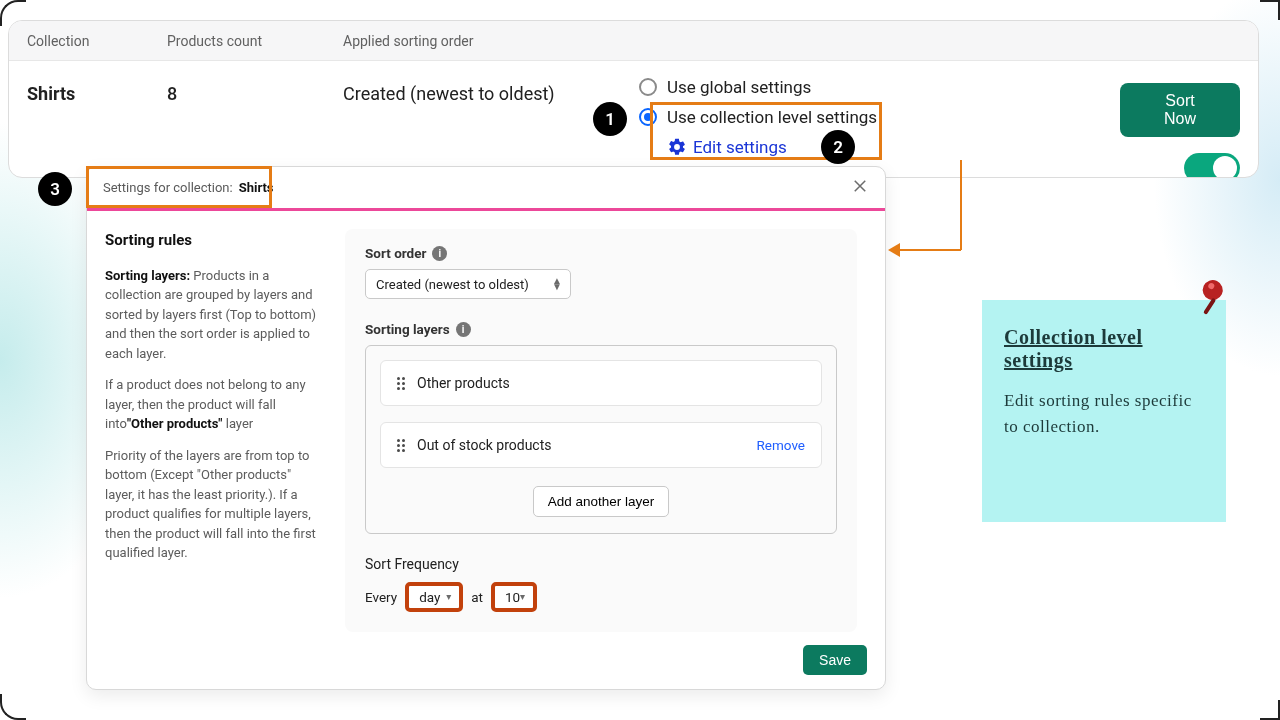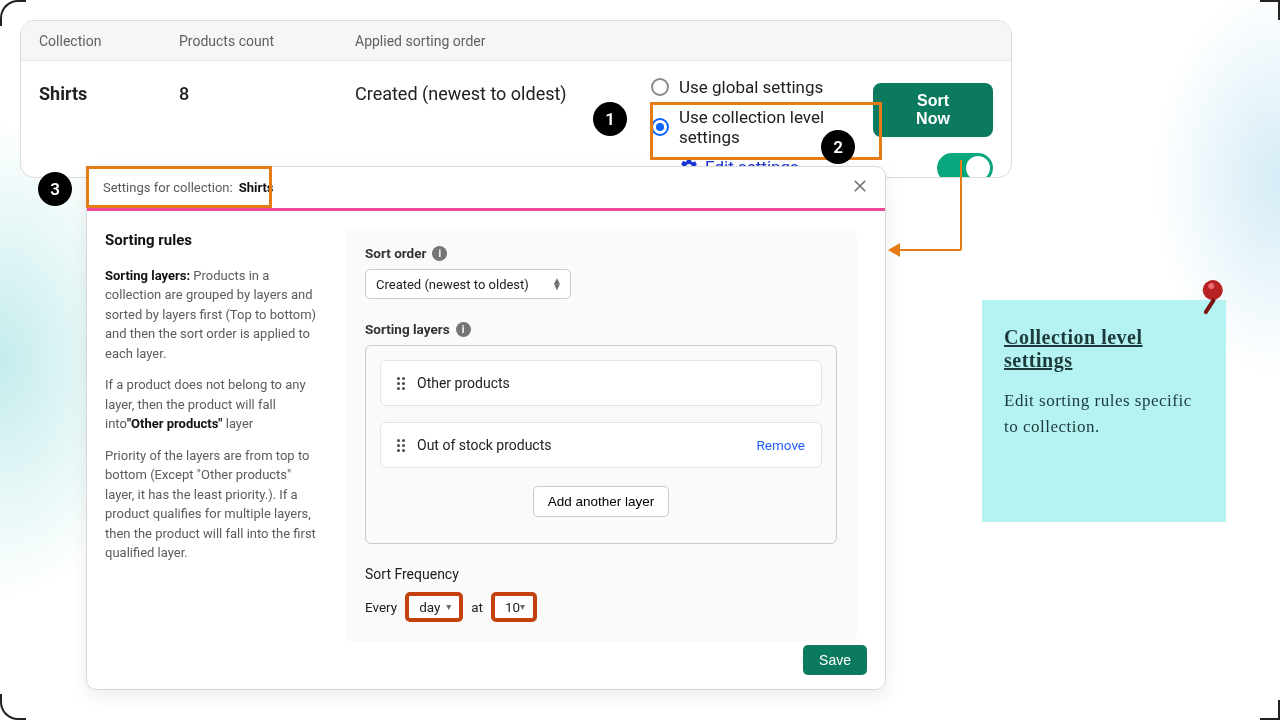--- a/index.html
+++ b/index.html
@@ -22,21 +22,21 @@
     z-index: 0;
   }
   .corner-top   { position:absolute; top:0; left:0; width:26px; height:26px; border-left:2px solid #222; border-top:2px solid #222; border-top-left-radius:18px; z-index:50; }
   .corner-bot   { position:absolute; bottom:0; left:0; width:26px; height:26px; border-left:2px solid #222; border-bottom:2px solid #222; border-bottom-left-radius:18px; z-index:50; }
   .corner-tr    { position:absolute; top:0; right:0; width:20px; height:20px; border-right:2px solid #222; border-top:2px solid #222; z-index:50; }
   .corner-br    { position:absolute; bottom:0; right:0; width:20px; height:20px; border-right:2px solid #222; border-bottom:2px solid #222; z-index:50; }
 
   
   .table-card {
     position: absolute;
-    left: 20px; top: 20px; width: 992px; height: 158px;
+    left: 8px; top: 20px; width: 1251px; height: 158px;
     border: 1px solid #dcdcdc;
     border-radius: 14px;
     background: #fff;
     overflow: hidden;
     z-index: 2;
   }
   .table-head {
     display:flex; align-items:center; height:40px;
     background:#f6f6f7; border-bottom:1px solid #e7e7e7;
     padding: 0 18px;
@@ -58,21 +58,21 @@
   .radio-group{display:flex; flex-direction:column; gap:10px; margin-top:-6px;}
   .radio-row{display:flex; align-items:center; gap:10px; font-size:17px;}
   .radio{width:18px; height:18px; border:2px solid #8a8a8a; border-radius:50%; position:relative; flex-shrink:0;}
   .radio.selected{border-color:#0a66ff;}
   .radio.selected::after{content:""; position:absolute; left:3px; top:3px; width:8px; height:8px; border-radius:50%; background:#0a66ff;}
   .edit-link{display:flex; align-items:center; gap:6px; margin-left:28px; color:#1a35d6; font-size:17px;}
   .gear-icon{color:#1a35d6;}
 
   .btn-sortnow{
     background:#0c7a5f; color:#fff; border:none; border-radius:8px;
-    font-size:16px; font-weight:700; padding:9px 32px; cursor:pointer;
+    font-size:16px; font-weight:400; padding:9px 32px; cursor:pointer;
   }
   .actions{display:flex; flex-direction:column; align-items:flex-end; gap:16px;}
   .toggle{width:56px; height:30px; border-radius:15px; background:#0aa77e; position:relative;}
   .toggle-knob{position:absolute; right:3px; top:3px; width:24px; height:24px; border-radius:50%; background:#fff;}
 
   
   .badge{position:absolute; width:34px; height:34px; border-radius:50%; background:#000; color:#fff; font-size:17px; font-weight:600; display:flex; align-items:center; justify-content:center; z-index:20;}
 
   
   .hl{position:absolute; border:3px solid #e57c15; z-index:15; pointer-events:none;}
@@ -105,21 +105,21 @@
   .select{width:206px; height:30px; border:1px solid #c9c9c9; border-radius:5px; background:#fff; padding:0 10px; position:relative; display:flex; align-items:center; font-size:13px;}
   .mini-select{height:30px; border:4px solid #c2410c; border-radius:5px; background:#fff; padding:0 24px 0 10px; position:relative; display:flex; align-items:center; font-size:13.5px;}
   .select-caret{position:absolute; right:8px; top:50%; transform:translateY(-50%); color:#6b6b6b; font-size:10px; line-height:6px;}
   .select-caret span{display:block;}
   .layers-box{border:1px solid #c9c9c9; border-radius:6px; padding:14px; margin-top:8px;}
   .layer{border:1px solid #e4e4e4; border-radius:6px; padding:14px 16px; background:#fff; display:flex; align-items:center; gap:12px; margin-bottom:16px; font-size:14px;}
   .layer:last-of-type{margin-bottom:0;}
   .drag{display:grid; grid-template-columns:repeat(2,3px); grid-template-rows:repeat(3,3px); gap:2px;}
   .drag span{width:3px; height:3px; background:#4a4a4a; border-radius:50%;}
   .layer .remove{margin-left:auto; color:#1f5eff; cursor:pointer; font-size:13.5px;}
-  .add-layer{display:block; margin:18px auto 12px auto; border:1px solid #c9c9c9; border-radius:5px; background:#fff; padding:7px 14px; font-size:13.5px; cursor:pointer;}
+  .add-layer{display:block; margin:18px auto 2px auto; border:1px solid #c9c9c9; border-radius:5px; background:#fff; padding:7px 14px; font-size:13.5px; cursor:pointer;}
   .freq-row{display:flex; align-items:center; gap:8px; font-size:13.5px; margin-top:10px;}
   .btn-save{position:absolute; right:18px; bottom:14px; background:#0c7a5f; color:#fff; border:none; border-radius:5px; padding:7px 16px; font-size:14px; cursor:pointer;}
 
   
   .note{
     position:absolute; left:982px; top:300px; width:244px; height:222px;
     background:#b4f3f2; z-index:5; padding:26px 22px 22px 22px;
     font-family: Georgia, "Times New Roman", serif; color:#1d3a3a;
   }
   .note h4{margin:0 0 16px 0; font-size:20px; text-decoration:underline; font-weight:600; letter-spacing:.5px;}

